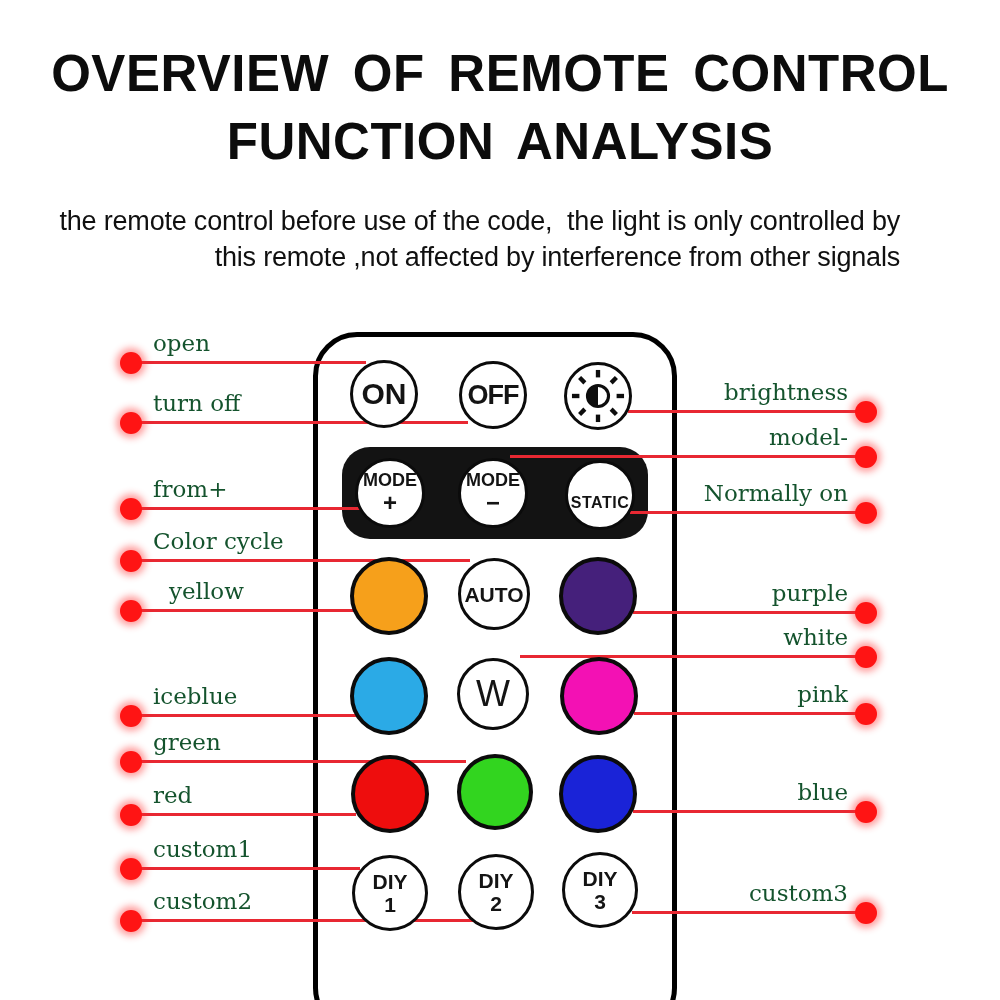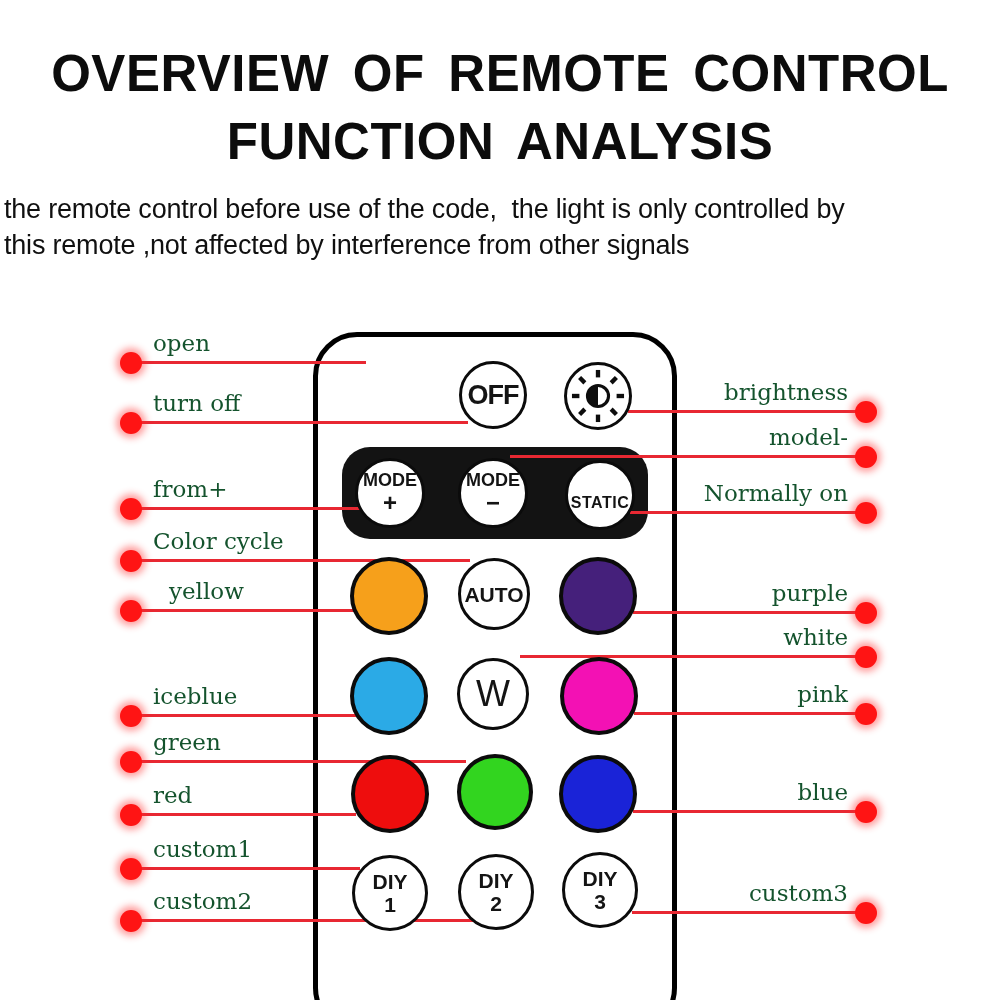--- a/index.html
+++ b/index.html
@@ -3,21 +3,21 @@
 <meta charset="utf-8">
 <style>
   html,body{margin:0;padding:0;background:#ffffff;}
   .page{position:relative;width:1000px;height:1000px;background:#ffffff;overflow:hidden;
         font-family:"Liberation Sans",sans-serif;}
   .title{position:absolute;left:0;width:1000px;margin:0;text-align:center;
          font-weight:700;font-size:51px;color:#0c0c0c;letter-spacing:0.5px;word-spacing:9px;
          font-family:"Liberation Sans",sans-serif;}
   .t-line1{top:44px;}
   .t-line2{top:112px;}
-  .subtitle{position:absolute;left:0;width:884px;margin:4px;text-align:left;
+  .subtitle{position:absolute;left:0;width:884px;margin:16px;text-align:right;
             font-size:27px;color:#101010;letter-spacing:-0.2px;white-space:pre;
             font-family:"Liberation Sans",sans-serif;}
   .s-line1{top:190px;}
   .s-line2{top:226px;}
 
   .remote-body{position:absolute;left:313px;top:332px;width:364px;height:700px;
                box-sizing:border-box;border:5px solid #000;border-radius:44px;
                background:#ffffff;z-index:5;}
   .mode-panel{position:absolute;left:342px;top:447px;width:306px;height:92px;
               border-radius:28px;z-index:8;}
@@ -110,20 +110,23 @@
       <div class="callout-dot" data-name="callout-pink-dot" style="left: 855px; top: 703px; background: rgb(255, 20, 20);"></div>
       <div class="callout-label" data-name="callout-pink-label" style="right: 152px; top: 677px;">pink</div>
       <div class="callout-line" data-name="callout-blue-line" style="left: 633px; top: 810px; width: 233px; background: rgb(232, 40, 50);"></div>
       <div class="callout-dot" data-name="callout-blue-dot" style="left: 855px; top: 801px; background: rgb(255, 20, 20);"></div>
       <div class="callout-label" data-name="callout-blue-label" style="right: 152px; top: 775px;">blue</div>
       <div class="callout-line" data-name="callout-custom3-line" style="left: 632px; top: 911px; width: 234px; background: rgb(232, 40, 50);"></div>
       <div class="callout-dot" data-name="callout-custom3-dot" style="left: 855px; top: 902px; background: rgb(255, 20, 20);"></div>
       <div class="callout-label" data-name="callout-custom3-label" style="right: 152px; top: 876px;">custom3</div>
     </div>
   <div id="remote-buttons" data-name="remote-buttons-layer">
+      <div class="rc-btn" data-name="on-button" style="left: 350px; top: 360px; height: 68px; width: 68px;">
+        <span class="t1" data-name="on-label">ON</span>
+      </div>
       <div class="rc-btn" data-name="off-button" style="left: 459px; top: 361px; height: 68px; width: 68px;">
         <span class="t1" data-name="off-label">OFF</span>
       </div>
       <div class="rc-btn" data-name="brightness-button" style="left: 564px; top: 362px; height: 68px; width: 68px;">
         <svg viewBox="0 0 100 100" width="100%" height="100%" data-name="brightness-icon">
           <line x1="80.0" y1="50.0" x2="92.0" y2="50.0" stroke="#0d0d0d" stroke-width="7"></line>
           <line x1="71.2" y1="71.2" x2="79.7" y2="79.7" stroke="#0d0d0d" stroke-width="7"></line>
           <line x1="50.0" y1="80.0" x2="50.0" y2="92.0" stroke="#0d0d0d" stroke-width="7"></line>
           <line x1="28.8" y1="71.2" x2="20.3" y2="79.7" stroke="#0d0d0d" stroke-width="7"></line>
           <line x1="20.0" y1="50.0" x2="8.0" y2="50.0" stroke="#0d0d0d" stroke-width="7"></line>

